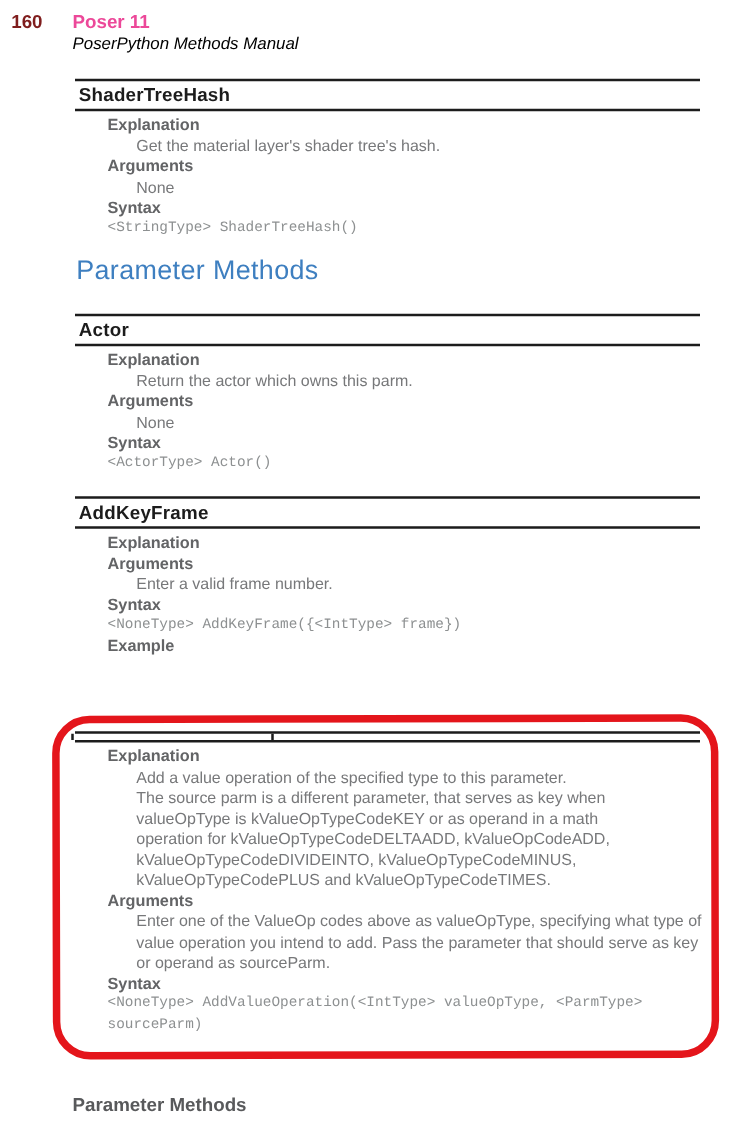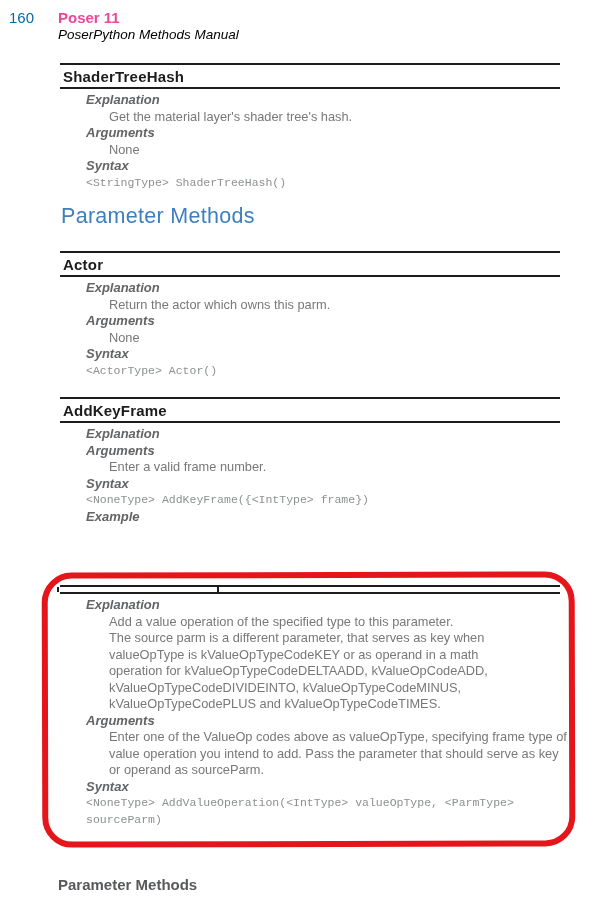--- a/index.html
+++ b/index.html
@@ -3,41 +3,41 @@
 <meta charset="utf-8">
 <style>
   html,body { margin:0; padding:0; background:#ffffff; }
   .page {
     position:relative; width:605px; height:903px; background:#ffffff;
     font-family:"Liberation Sans", sans-serif; overflow:hidden;
   }
 
   
   .page-head { position:absolute; top:9px; left:0; width:100%; }
-  .page-num  { position:absolute; left:9px;  top:0; font-size:15px; font-weight:normal; color:#0369a1; }
+  .page-num  { position:absolute; left:9px;  top:0; font-size:15px; font-weight:bold; color:#7f1d1d; }
   .prod-name { position:absolute; left:58px; top:0; font-size:15px; font-weight:bold; color:#ec4899; }
   .manual-sub{ position:absolute; left:58px; top:18px; font-size:13.5px; font-style:italic; color:#000000; }
 
   
   .method { position:absolute; left:60px; width:500px; }
   .m-head {
     position:relative;
     border-top:2px solid #1c1c1c; border-bottom:2px solid #1c1c1c;
     padding:3px 0 2px 3px;
   }
   .m-head h3 {
     margin:0; font-size:15px; font-weight:bold; color:#1c1c1c;
     letter-spacing:0.2px; line-height:17px;
   }
   .title-box {
     position:absolute; left:-3px; top:0; bottom:0; width:158px;
     border-left:2px solid #1c1c1c; border-right:2px solid #1c1c1c;
   }
   .m-body { padding:3px 0 0 26px; }
-  .lbl  { font-size:13px; font-weight:bold; color:#636466; line-height:16.5px;font-style:italic; }
+  .lbl  { font-size:13px; font-weight:bold; color:#636466; line-height:16.5px; }
   .txt  { font-size:12.8px; color:#77787a; line-height:16.5px; white-space:pre-line; width:482px;margin-left:23px; }
   .code {
     font-family:"Liberation Mono","DejaVu Sans Mono",monospace;
     font-size:11.5px; color:#8d9091; line-height:16.5px; white-space:pre-line; width:490px;
   }
 
   
   .group-heading {
     position:absolute; left:61px; top:204px;
     font-size:21.5px; font-weight:normal; color:#3e7fc0; letter-spacing:0.3px;
@@ -118,21 +118,21 @@
     </div>
     <div class="m-body">
       <div class="lbl">Explanation</div>
       <div class="txt">Add a value operation of the specified type to this parameter.
 The source parm is a different parameter, that serves as key when
 valueOpType is kValueOpTypeCodeKEY or as operand in a math
 operation for kValueOpTypeCodeDELTAADD, kValueOpCodeADD,
 kValueOpTypeCodeDIVIDEINTO, kValueOpTypeCodeMINUS,
 kValueOpTypeCodePLUS and  kValueOpTypeCodeTIMES.</div>
       <div class="lbl">Arguments</div>
-      <div class="txt">Enter one of the ValueOp codes above as valueOpType, specifying frame type of
+      <div class="txt">Enter one of the ValueOp codes above as valueOpType, specifying what type of
 value operation you intend to add. Pass the parameter that should serve as key
 or operand as sourceParm.</div>
       <div class="lbl">Syntax</div>
       <div class="code">&lt;NoneType&gt; AddValueOperation(&lt;IntType&gt; valueOpType, &lt;ParmType&gt;
 sourceParm)</div>
     </div>
   </section>
 
   <div class="annotation"></div>
 

